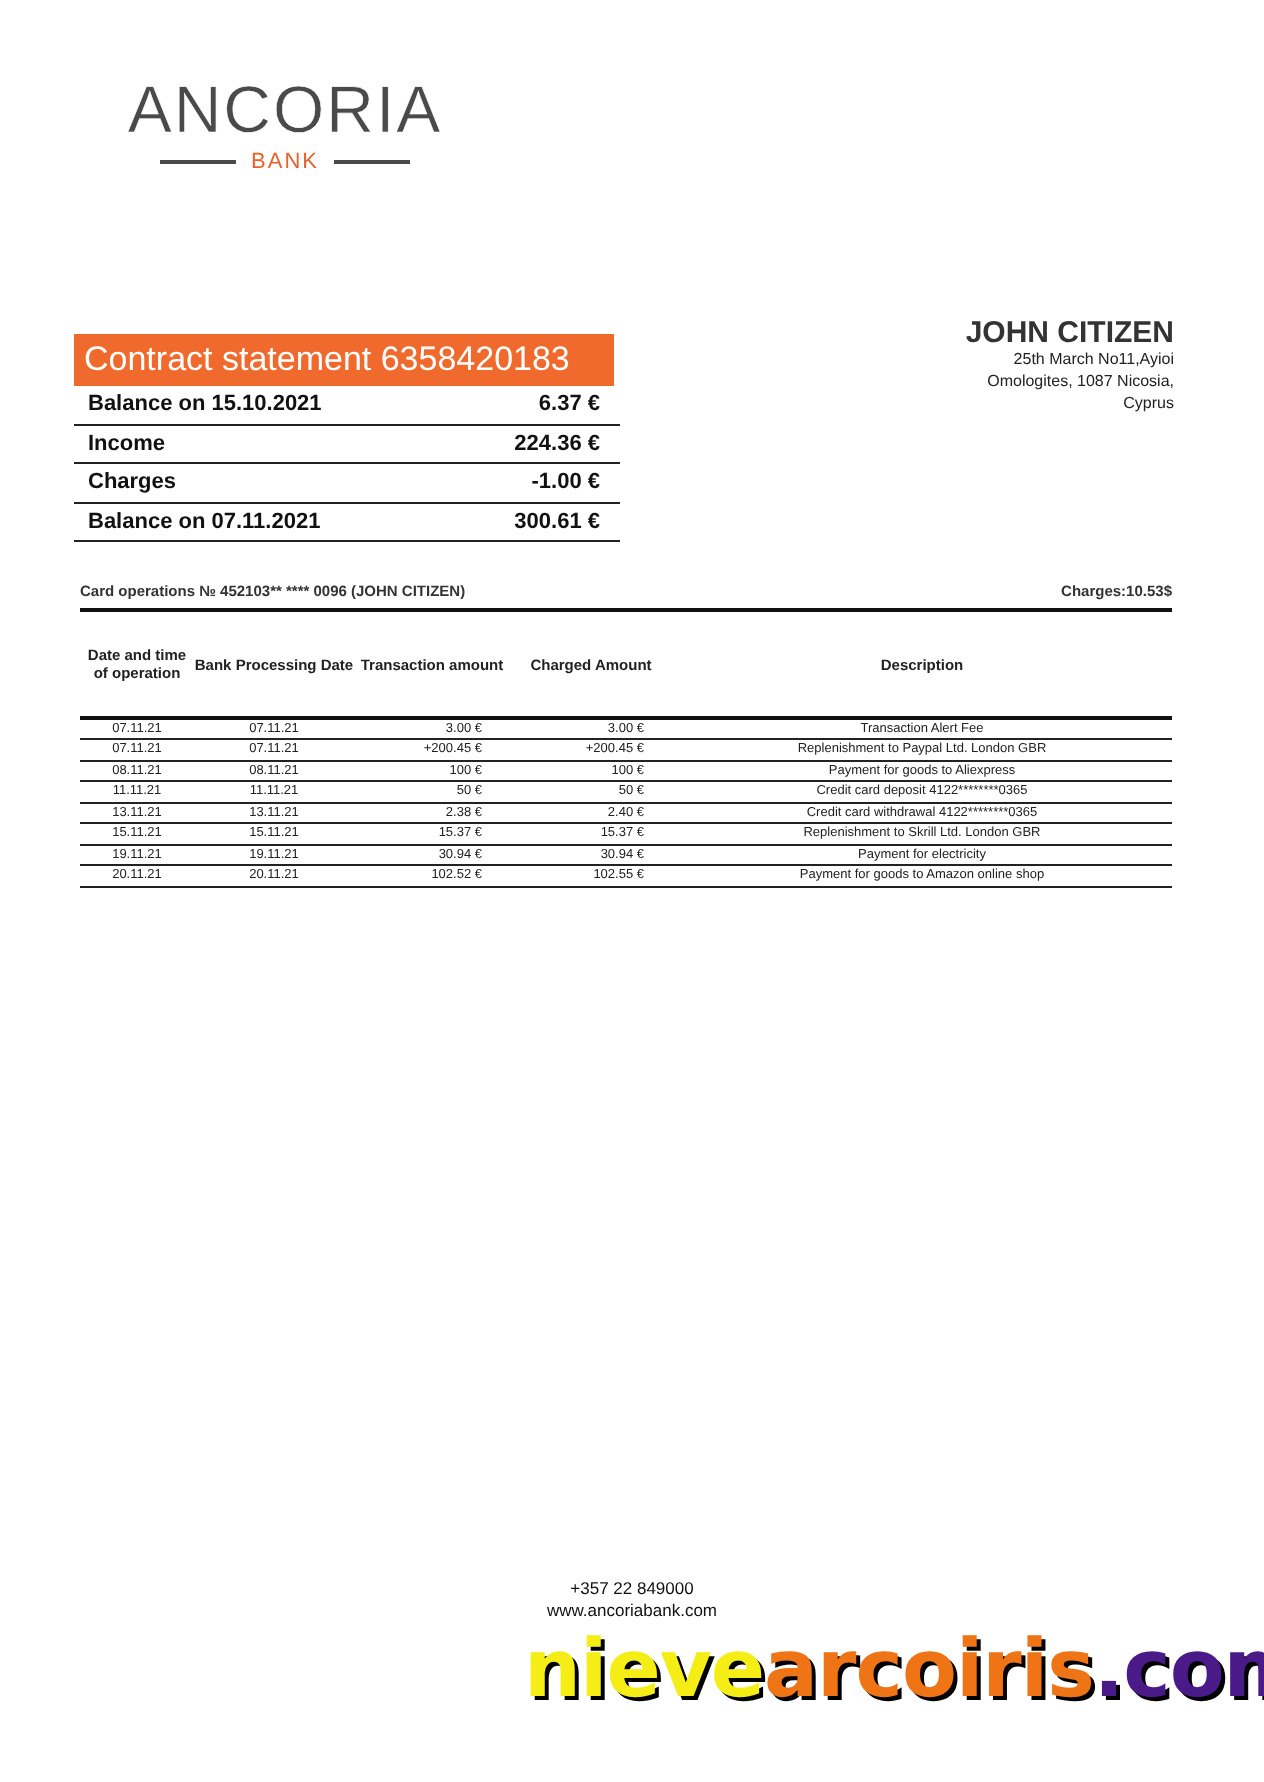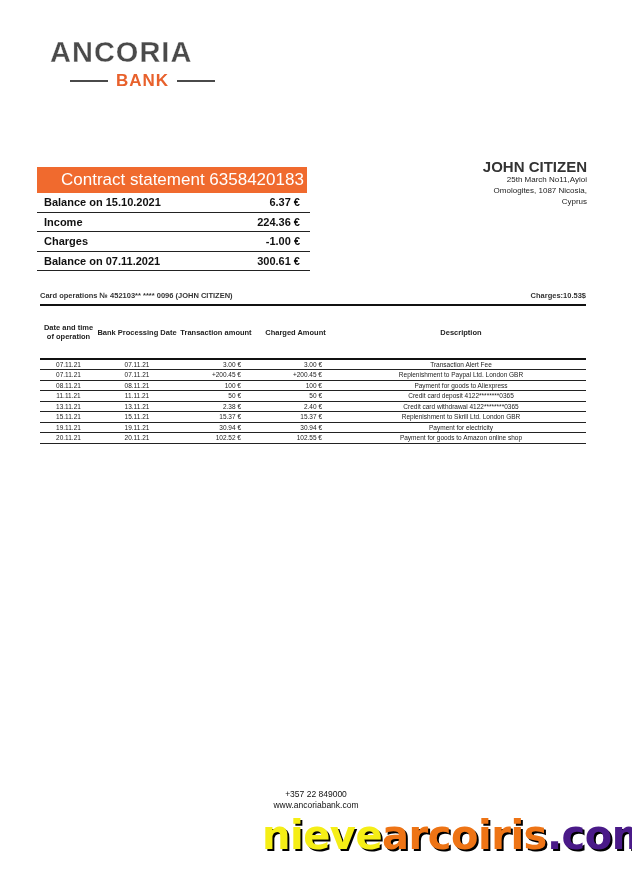--- a/index.html
+++ b/index.html
@@ -1,29 +1,29 @@
 <!DOCTYPE html>
 <html><head>
 <meta charset="utf-8">
 <style>
   * { margin: 0; padding: 0; box-sizing: border-box; }
   html, body { width: 632px; height: 891px; background: #ffffff; overflow: hidden; }
   body { position: relative; font-family: "Liberation Sans", "DejaVu Sans", sans-serif; color: #111; }
 
   .logo { position: absolute; left: 50px; top: 38px; width: 185px; }
-  .logo-main { font-size: 29px; letter-spacing: 1px; color: #4a4a4a; font-weight: 700; line-height: 1; text-align: left; -webkit-text-stroke: 0.3px #fff; }
+  .logo-main { font-size: 33px; letter-spacing: 1px; color: #4a4a4a; font-weight: 400; line-height: 1; text-align: center; -webkit-text-stroke: 0.3px #fff; }
   .logo-sub { display: flex; align-items: center; justify-content: center; margin-top: 4px; gap: 8px; }
   .logo-sub .line { width: 38px; height: 2px; background: #4a4a4a; }
-  .logo-sub .bank { color: #e8612c; font-size: 17px; font-weight: bold; letter-spacing: 1px; }
+  .logo-sub .bank { color: #e8612c; font-size: 11px; font-weight: normal; letter-spacing: 1px; }
 
   .address { position: absolute; right: 45px; top: 161px; text-align: right; font-size: 8px; line-height: 11px; color: #222; }
   .address .name { font-size: 15px; font-weight: bold; color: #333; margin-bottom: 2px; }
 
   .summary { position: absolute; left: 37px; top: 167px; width: 273px; }
-  .summary .banner { background: #f06a2e; color: #fff; font-size: 17px; height: 26px; line-height: 26px; padding-left: 24px; width: 270px; }
+  .summary .banner { background: #f06a2e; color: #fff; font-size: 17px; height: 26px; line-height: 26px; padding-left: 5px; width: 270px; }
   .summary .row { display: flex; justify-content: space-between; font-size: 11px; height: 19.5px; line-height: 18px; border-bottom: 1.5px solid #222; padding: 0 10px 0 7px; font-weight: bold; }
 
   .cardops { position: absolute; left: 40px; top: 291px; width: 546px; }
   .cardops .head { display: flex; justify-content: space-between; font-size: 7.5px; font-weight: bold; color: #333; height: 13px; }
   table { width: 546px; border-collapse: collapse; font-size: 6.5px; color: #222; }
   thead th { font-size: 7.5px; font-weight: bold; border-top: 2.5px solid #111; border-bottom: 2.5px solid #111; padding: 17px 0; line-height: 9px; vertical-align: middle; }
   tbody td { border-bottom: 1px solid #222; height: 10.5px; line-height: 9px; text-align: center; }
   td.num { text-align: right; padding-right: 14px; }
   col.c1 { width: 57px; } col.c2 { width: 80px; } col.c3 { width: 78px; } col.c4 { width: 81px; } col.c5 { width: 250px; }
 

